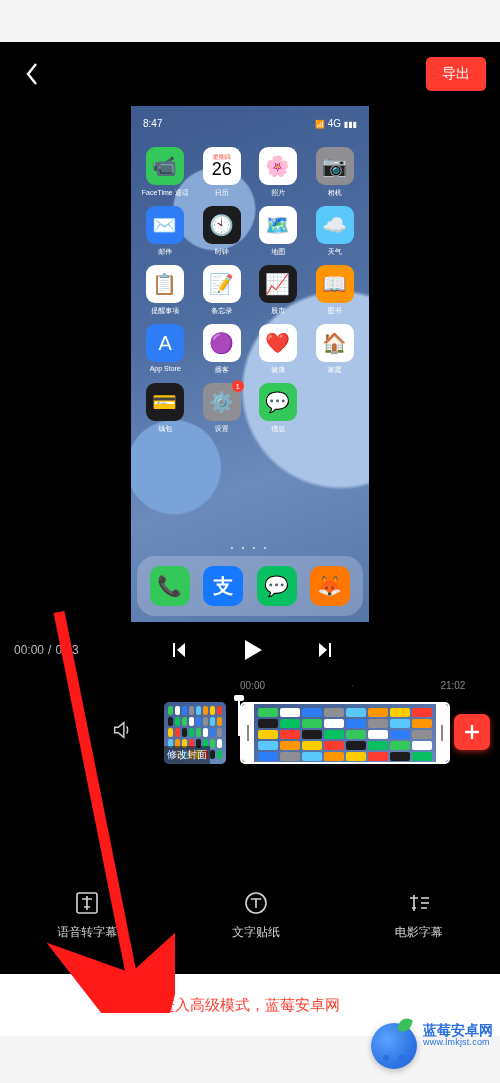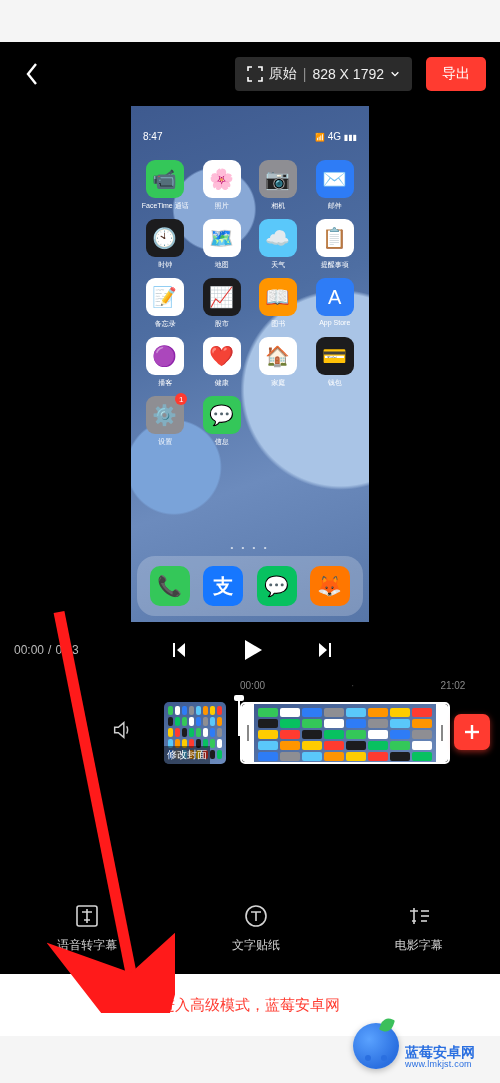--- a/index.html
+++ b/index.html
@@ -36,21 +36,21 @@
   }
   .phone-sb { height: 24px; display: flex; justify-content: space-between; align-items: center; padding: 0 12px; font-size: 10px; }
   .phone-bg {
     position: absolute; inset: 0;
     background:
       radial-gradient(circle at 18% 70%, #7aa3d9 0 46px, transparent 48px),
       radial-gradient(circle at 88% 55%, #a9c4e6 0 96px, transparent 100px),
       radial-gradient(circle at 35% 20%, #88a8d6 0 40px, transparent 42px),
       linear-gradient(160deg, #3e5a8f 0%, #4e6ea2 40%, #6c8bbd 70%, #5776a8 100%);
   }
-  .phone-content { position: absolute; inset: 0; display: flex; flex-direction: column; padding-top: 18px; border-radius: 20px; }
+  .phone-content { position: absolute; inset: 0; display: flex; flex-direction: column; padding-top: 5px; border-radius: 20px; }
   .grid {
     display: grid; grid-template-columns: repeat(4, 1fr); gap: 8px 8px;
     padding: 12px 10px 0; flex: 0 0 auto;
   }
   .grid.rows5 { grid-template-rows: repeat(5, auto); }
   .app { display: flex; flex-direction: column; align-items: center; }
   .app-icon {
     width: 38px; height: 38px; border-radius: 9px; background: #fff;
     display: flex; align-items: center; justify-content: center; font-size: 20px;
     position: relative;
@@ -125,34 +125,34 @@
     background: #fff; border-radius: 2px;
   }
   .add-btn {
     position: absolute; left: 454px; top: 16px; width: 36px; height: 36px;
     background: #ff3b30; border-radius: 7px; display: flex; align-items: center; justify-content: center;
     box-shadow: 0 2px 6px rgba(255,60,48,.55);
   }
   .add-btn svg { width: 18px; height: 18px; stroke: #fff; stroke-width: 2.4; }
 
   
-  .tools { display: flex; justify-content: space-around; margin-top: 80px; height: 64px; align-items: flex-end; }
+  .tools { display: flex; justify-content: space-around; margin-top: 80px; height: 64px; align-items: flex-start; }
   .tool { display: flex; flex-direction: column; align-items: center; gap: 8px; color: #d4d4d4; font-size: 12px; }
   .tool svg { width: 26px; height: 26px; fill: none; stroke: #d4d4d4; stroke-width: 1.6; }
 
   
   .adv-strip {
     position: absolute; left: 0; right: 0; bottom: 0; height: 62px;
     background: #fff; display: flex; align-items: center; justify-content: center;
   }
   .adv-text { color: #ff3b30; font-size: 15px; font-weight: 500; }
 
   
   .watermark {
-    position: absolute; right: 25px; bottom: 14px; display: flex; align-items: flex-end; gap: 6px;
+    position: absolute; right: 7px; bottom: 14px; display: flex; align-items: flex-start; gap: 6px;
     z-index: 50;
   }
   .wm-bubble {
     width: 46px; height: 46px; border-radius: 50%;
     background: radial-gradient(circle at 35% 35%, #5aa2ff, #2a6fe0 70%);
     box-shadow: 0 2px 6px rgba(0,0,0,.25);
     position: relative;
   }
   .wm-bubble::before, .wm-bubble::after {
     content: ""; position: absolute; background: #2a6fe0; border-radius: 50%;
@@ -179,53 +179,46 @@
 
 <div class="editor">
 
   <div class="topbar">
     <div class="back-btn">
       <svg viewBox="0 0 14 24">
           <polyline points="11,2 3,12 11,22"></polyline>
         </svg>
     </div>
     <div class="spacer"></div>
-    <div class="ratio-btn">
-      <svg viewBox="0 0 16 16">
-        <polyline points="1,5 1,1 5,1"></polyline>
-          <polyline points="11,1 15,1 15,5"></polyline>
-        <polyline points="15,11 15,15 11,15"></polyline>
-          <polyline points="5,15 1,15 1,11"></polyline>
-      </svg>
-      <span>原始</span>
-      <span style="opacity:.5">|</span>
-      <span>828 X 1792</span>
-      <svg viewBox="0 0 12 12" style="width:10px;height:10px">
-          <polyline points="2,4 6,8 10,4"></polyline>
-        </svg>
-    </div>
     <div class="export-btn">导出</div>
   </div>
 
   <div class="preview">
     <div class="phone">
       <div class="phone-bg"></div>
       <div class="phone-content">
         <div class="phone-sb">
           <span>8:47</span>
           <span>
             <span style="font-size:8px">📶</span>
             <span>4G</span>
             <span style="font-size:8px">▮▮▮</span>
           </span>
         </div>
         <div class="grid rows5" id="app-grid">
             <div class="app">
               <div class="app-icon c-green">📹</div>
               <div class="app-label">FaceTime 通话</div>
+            </div>
+            <div class="app">
+              <div class="app-icon c-white" style="flex-direction: column;">
+                <div style="font-size:6px;color:#ff3b30;line-height:1">星期四</div>
+                <div style="font-size:18px;color:#000;font-weight:300;line-height:1">26</div>
+              </div>
+              <div class="app-label">日历</div>
             </div>
             <div class="app">
               <div class="app-icon c-white">🌸</div>
               <div class="app-label">照片</div>
             </div>
             <div class="app">
               <div class="app-icon c-gray">📷</div>
               <div class="app-label">相机</div>
             </div>
             <div class="app">

